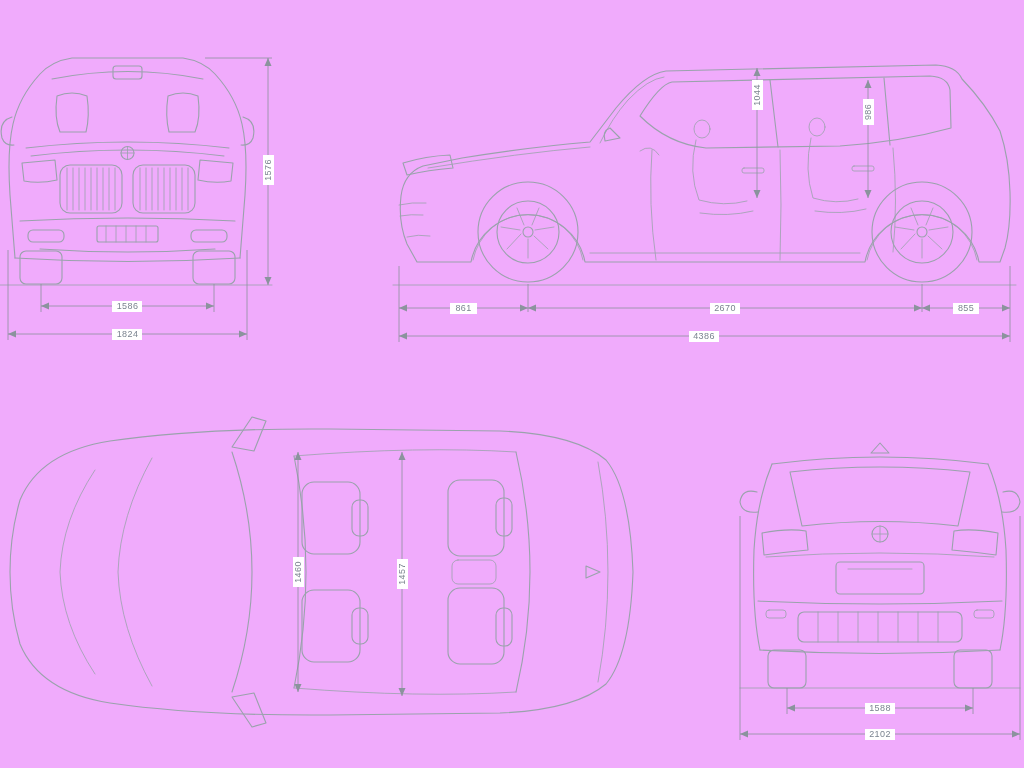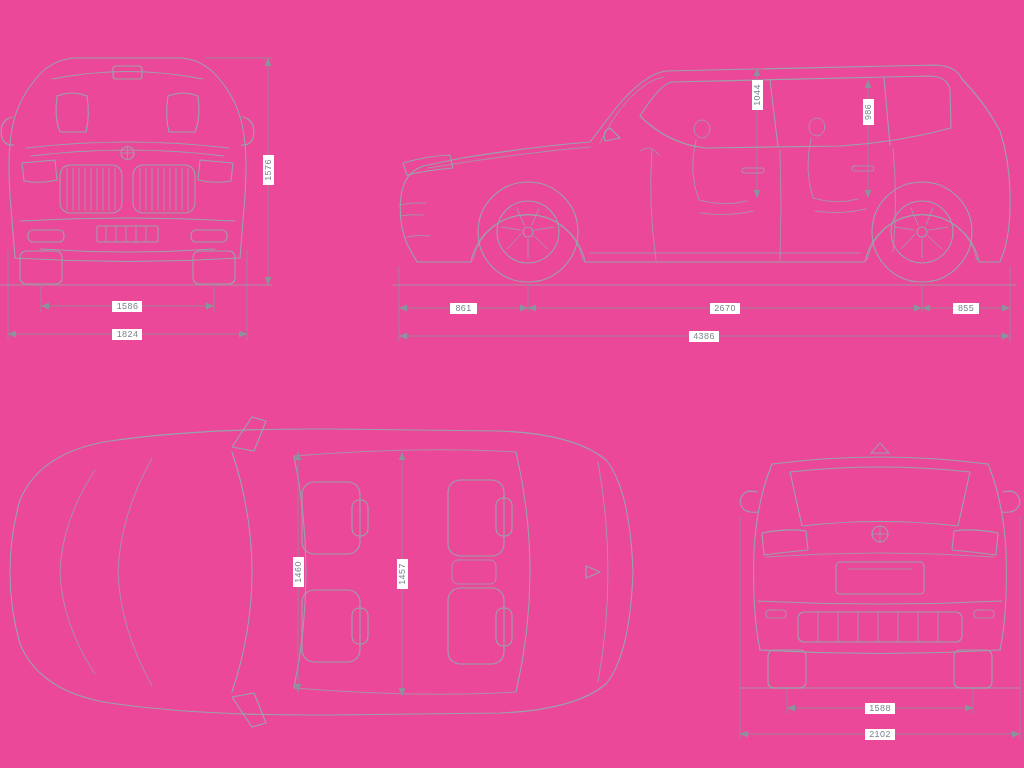--- a/index.html
+++ b/index.html
@@ -1,16 +1,16 @@
 <!DOCTYPE html>
 <html><head>
 <meta charset="utf-8">
 <style>
   html,body{margin:0;padding:0;background:#ffffff;}
-  #page{position:relative;width:1024px;height:768px;background:#ec4899;overflow:hidden;}
+  #page{position:relative;width:1024px;height:768px;background:#f0abfc;overflow:hidden;}
   svg{display:block}
   .car{stroke:#9aa2ac;stroke-width:1.1;fill:none;stroke-linecap:round;stroke-linejoin:round}
   .thin{stroke-width:0.8}
   .dim{stroke:#8b939d;stroke-width:0.8;fill:none}
   .lblbg{fill:#ffffff;stroke:none}
   .lbl{fill:#7b8490;font-family:"Liberation Sans",sans-serif;font-size:9px;letter-spacing:0.4px;stroke:none}
 </style>
 </head>
 <body>
 

